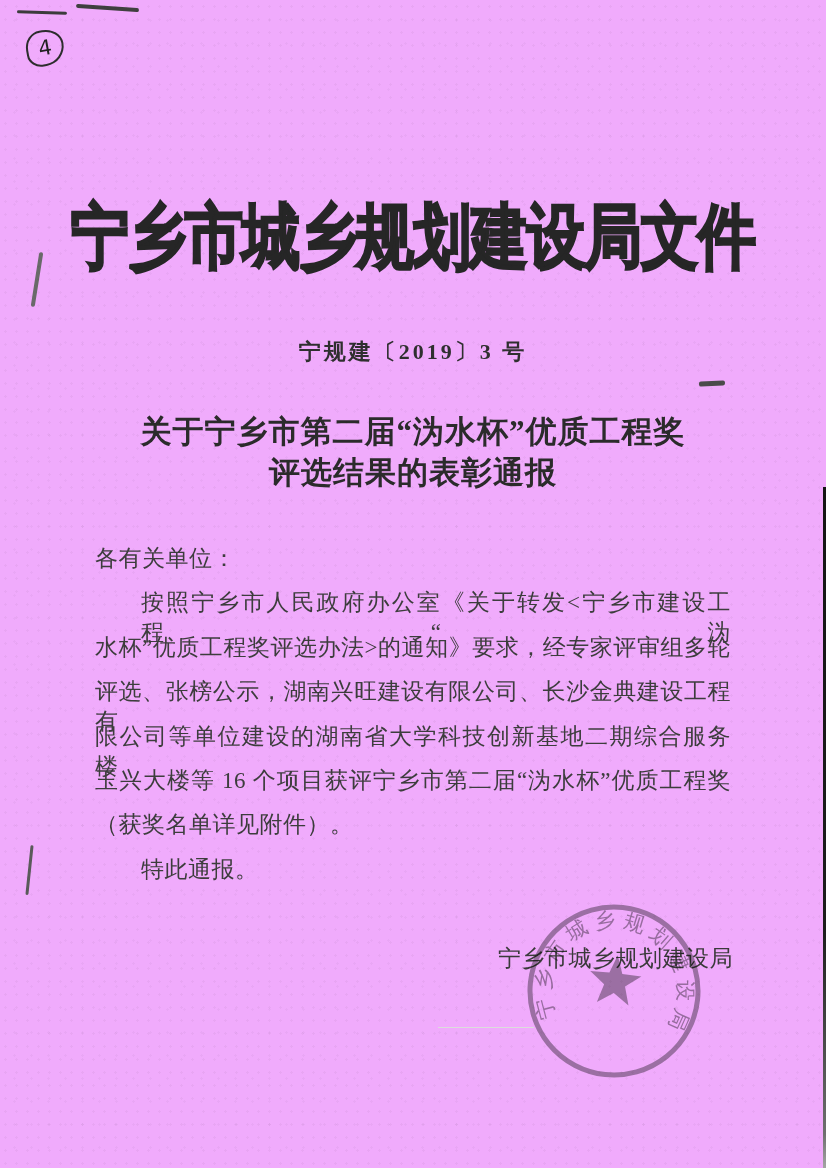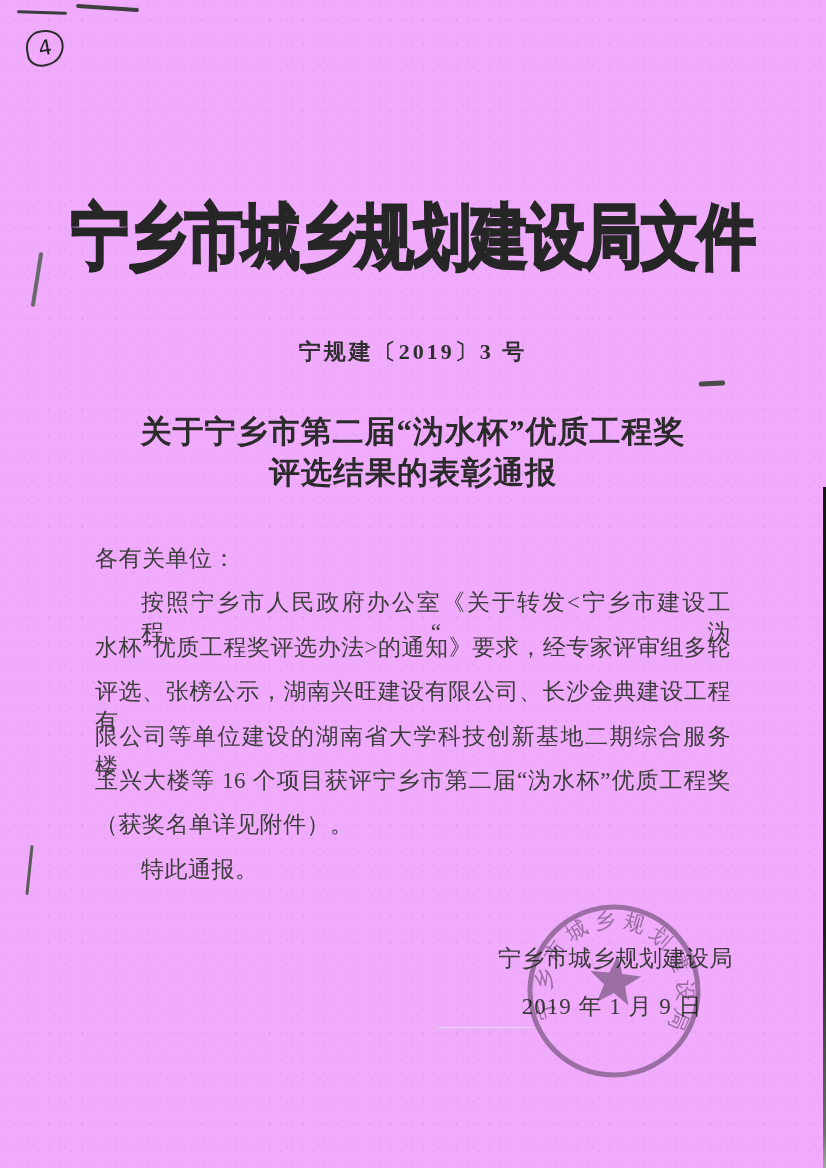--- a/index.html
+++ b/index.html
@@ -112,21 +112,20 @@
     <div class="bline just">水杯”优质工程奖评选办法&gt;的通知》要求，经专家评审组多轮</div>
     <div class="bline just">评选、张榜公示，湖南兴旺建设有限公司、长沙金典建设工程有</div>
     <div class="bline just">限公司等单位建设的湖南省大学科技创新基地二期综合服务楼、</div>
     <div class="bline just">玉兴大楼等 16 个项目获评宁乡市第二届“沩水杯”优质工程奖</div>
     <div class="bline">（获奖名单详见附件）。</div>
     <div class="bline indent">特此通报。</div>
   </div>
 
   <div class="signature">
     <div class="org">宁乡市城乡规划建设局</div>
-    <div class="date">2019 年 1 月 9 日</div>
   </div>
 
   <svg class="seal" width="186" height="186" viewBox="0 0 186 186">
     <circle cx="93" cy="93" r="84" fill="none" stroke="#8e8e8e" stroke-width="5"></circle>
     <polygon fill="#8f8f8f" points="93,57 99.5,75.1 118.7,75.7 103.5,87.4 108.9,105.8 93,95 77.1,105.8 82.5,87.4 67.3,75.7 86.5,75.1"></polygon>
     <defs>
       <path id="sealArc" d="M 37.6 125 A 64 64 0 1 1 148.4 125" fill="none"></path>
     </defs>
     <text font-size="21" fill="#8a8a8a" font-family="Liberation Serif, DejaVu Serif, serif">
       <textPath href="#sealArc" startOffset="0" textLength="265" lengthAdjust="spacing">宁乡市城乡规划建设局</textPath>

